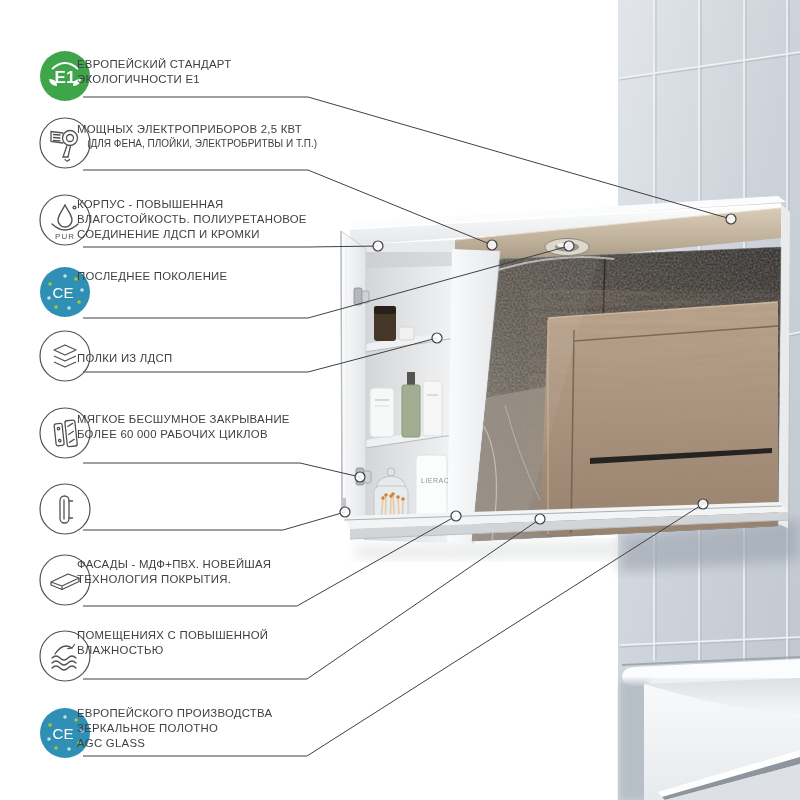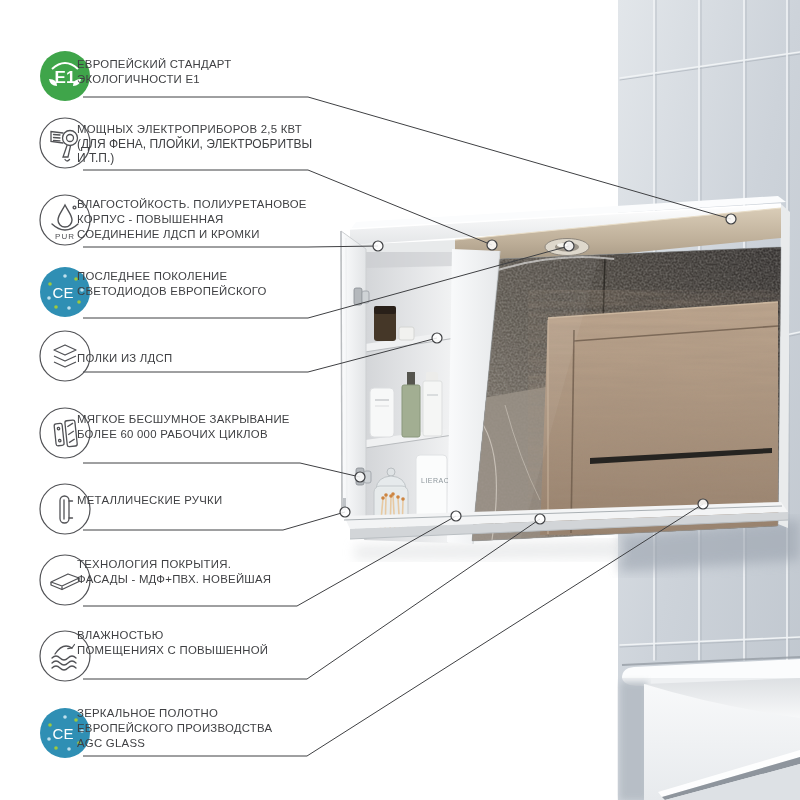--- a/index.html
+++ b/index.html
@@ -5,21 +5,21 @@
   html,body{margin:0;padding:0;background:#fff;}
   .canvas{position:relative;width:800px;height:800px;background:#ffffff;overflow:hidden;
           font-family:"Liberation Sans",sans-serif;}
   .layer{position:absolute;left:0;top:0;}
   .feature{position:absolute;left:0;width:330px;}
   .icon-circle{position:absolute;left:39px;width:52px;height:52px;}
   .feature-text{position:absolute;left:77px;top:0;width:240px;
                 font-size:11.4px;line-height:15px;letter-spacing:.25px;
                 color:#3f4043;text-transform:uppercase;}
   .feature-text span{display:block;}
-  .feature-text .fine{font-size:12px;line-height:14px;letter-spacing:0;}
+  .feature-text .fine{font-size:10px;line-height:14px;letter-spacing:0;text-align:right;}
   svg{display:block;}
 </style>
 </head>
 <body>
 
 <div class="canvas">
 
   <svg class="layer" width="800" height="800" viewBox="0 0 800 800">
     <defs>
       <linearGradient id="tileGrad" x1="0" y1="0" x2="1" y2="1">
@@ -332,22 +332,22 @@
         <circle cx="26" cy="26" r="25" fill="none" stroke="#515256" stroke-width="1.2"></circle>
         <g stroke="#515256" stroke-width="1.4" fill="none" stroke-linecap="round">
           <path d="M26,11 C22.5,18 19,21 19,26 a7,7 0 0 0 14,0 C33,21 29.5,18 26,11 Z"></path>
           <circle cx="35.5" cy="13.5" r="1.4"></circle>
           <path d="M13,30 q13,12 26,0"></path>
         </g>
         <text x="26" y="45" text-anchor="middle" font-size="8" fill="#515256" letter-spacing="1" font-family="Liberation Sans, sans-serif">PUR</text>
       </svg>
     </div>
     <div class="feature-text">
+      <span>КОРПУС - ПОВЫШЕННАЯ</span>
       <span>ВЛАГОСТОЙКОСТЬ. ПОЛИУРЕТАНОВОЕ</span>
-      <span>КОРПУС - ПОВЫШЕННАЯ</span>
       <span>СОЕДИНЕНИЕ ЛДСП И КРОМКИ</span>
     </div>
   </div>
 
   <div class="feature" style="top:269px">
     <div class="icon-circle" style="top:-3px">
       <svg width="52" height="52" viewBox="0 0 52 52">
         <circle cx="26" cy="26" r="25" fill="#2f8fb4"></circle>
         <text x="24" y="32" text-anchor="middle" font-size="15" fill="#fff" font-family="Liberation Sans, sans-serif">CE</text>
         <g>
@@ -357,21 +357,20 @@
             <circle cx="40" cy="36" r="1.8" fill="#9fc93c"></circle>
           <circle cx="30" cy="42" r="1.8" fill="#bfe0ed"></circle>
             <circle cx="17" cy="41" r="1.8" fill="#9fc93c"></circle>
           <circle cx="10" cy="32" r="1.8" fill="#bfe0ed"></circle>
             <circle cx="11" cy="18" r="1.8" fill="#9fc93c"></circle>
         </g>
       </svg>
     </div>
     <div class="feature-text">
       <span>ПОСЛЕДНЕЕ ПОКОЛЕНИЕ</span>
-      <span>СВЕТОДИОДОВ ЕВРОПЕЙСКОГО</span>
     </div>
   </div>
 
   <div class="feature" style="top:351px">
     <div class="icon-circle" style="top:-21px">
       <svg width="52" height="52" viewBox="0 0 52 52">
         <circle cx="26" cy="26" r="25" fill="none" stroke="#515256" stroke-width="1.2"></circle>
         <g stroke="#515256" stroke-width="1.3" fill="none" stroke-linejoin="round">
           <path d="M15,20 l11,-5 l11,5 l-11,5 Z"></path>
           <path d="M15,26 l11,5 l11,-5"></path>
@@ -411,57 +410,56 @@
         <circle cx="26" cy="26" r="25" fill="none" stroke="#515256" stroke-width="1.2"></circle>
         <g stroke="#515256" stroke-width="1.3" fill="none" stroke-linecap="round">
           <rect x="21" y="13" width="9" height="27" rx="4.5"></rect>
           <line x1="25" y1="17" x2="25" y2="36"></line>
           <line x1="30" y1="18" x2="33.5" y2="18"></line>
           <line x1="30" y1="35" x2="33.5" y2="35"></line>
         </g>
       </svg>
     </div>
     <div class="feature-text">
-      <span>МЕТАЛЛИЧЕСКИЕ РУЧКИ</span>
     </div>
   </div>
 
   <div class="feature" style="top:557px">
     <div class="icon-circle" style="top:-3px">
       <svg width="52" height="52" viewBox="0 0 52 52">
         <circle cx="26" cy="26" r="25" fill="none" stroke="#515256" stroke-width="1.2"></circle>
         <g stroke="#515256" stroke-width="1.3" fill="none" stroke-linejoin="round">
           <path d="M12,28 l17,-8 l11,4 l-17,8 Z"></path>
           <path d="M12,28 l0,3 l11,4.5 l17,-8 l0,-3.5"></path>
           <line x1="23" y1="35.5" x2="23" y2="32.5"></line>
         </g>
       </svg>
     </div>
     <div class="feature-text">
+      <span>ФАСАДЫ -  МДФ+ПВХ. НОВЕЙШАЯ</span>
       <span>ТЕХНОЛОГИЯ ПОКРЫТИЯ.</span>
-      <span>ФАСАДЫ -  МДФ+ПВХ. НОВЕЙШАЯ</span>
     </div>
   </div>
 
   <div class="feature" style="top:628px">
     <div class="icon-circle" style="top:2px">
       <svg width="52" height="52" viewBox="0 0 52 52">
         <circle cx="26" cy="26" r="25" fill="none" stroke="#515256" stroke-width="1.2"></circle>
         <g stroke="#515256" stroke-width="1.3" fill="none" stroke-linecap="round">
           <path d="M13,28 q4,-4 8,0 t8,0 t8,0"></path>
           <path d="M13,33 q4,-4 8,0 t8,0 t8,0"></path>
           <path d="M13,38 q4,-4 8,0 t8,0 t8,0"></path>
           <path d="M16,24 q8,-12 17,-6"></path>
           <path d="M33,18 l2.5,-3.5 M33,18 l-4.2,0.6" stroke-width="1.2"></path>
         </g>
       </svg>
     </div>
     <div class="feature-text">
+      <span>ПОМЕЩЕНИЯХ С ПОВЫШЕННОЙ</span>
       <span>ВЛАЖНОСТЬЮ</span>
-      <span>ПОМЕЩЕНИЯХ С ПОВЫШЕННОЙ</span>
     </div>
   </div>
 
   <div class="feature" style="top:706px">
     <div class="icon-circle" style="top:1px">
       <svg width="52" height="52" viewBox="0 0 52 52">
         <circle cx="26" cy="26" r="25" fill="#2f8fb4"></circle>
         <text x="24" y="32" text-anchor="middle" font-size="15" fill="#fff" font-family="Liberation Sans, sans-serif">CE</text>
         <g>
           <circle cx="26" cy="10" r="1.8" fill="#bfe0ed"></circle>
@@ -469,19 +467,19 @@
           <circle cx="43" cy="24" r="1.8" fill="#bfe0ed"></circle>
             <circle cx="40" cy="36" r="1.8" fill="#9fc93c"></circle>
           <circle cx="30" cy="42" r="1.8" fill="#bfe0ed"></circle>
             <circle cx="17" cy="41" r="1.8" fill="#9fc93c"></circle>
           <circle cx="10" cy="32" r="1.8" fill="#bfe0ed"></circle>
             <circle cx="11" cy="18" r="1.8" fill="#9fc93c"></circle>
         </g>
       </svg>
     </div>
     <div class="feature-text">
+      <span>ЕВРОПЕЙСКОГО ПРОИЗВОДСТВА</span>
       <span>ЗЕРКАЛЬНОЕ  ПОЛОТНО</span>
-      <span>ЕВРОПЕЙСКОГО ПРОИЗВОДСТВА</span>
       <span>AGC GLASS</span>
     </div>
   </div>
 
 </div>
 
 </body></html>

